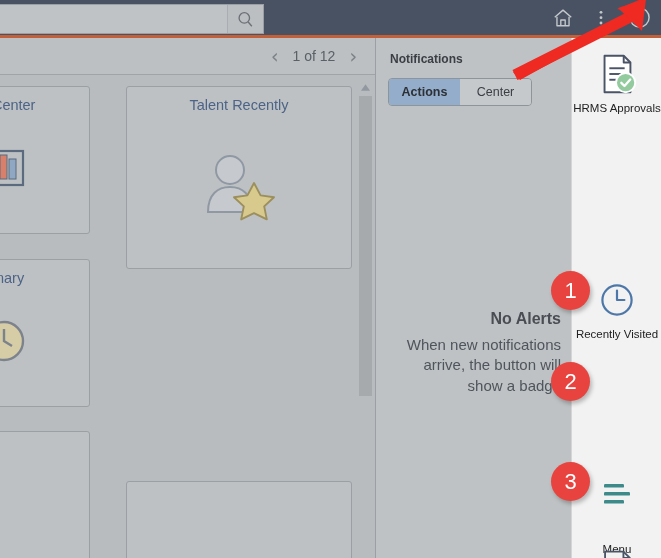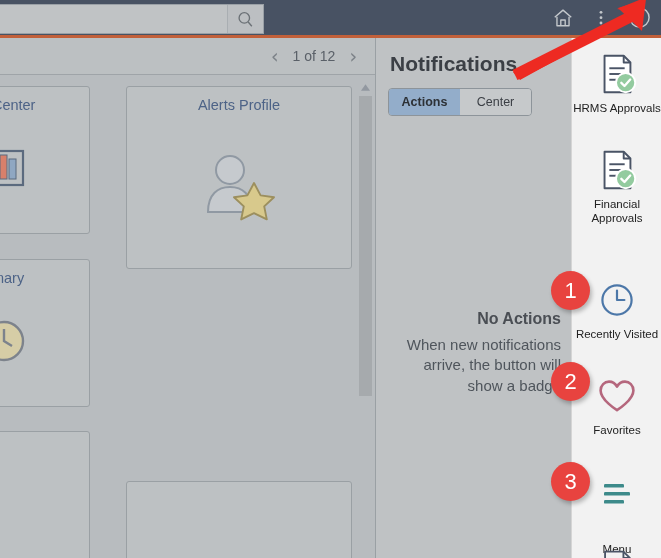--- a/index.html
+++ b/index.html
@@ -118,21 +118,21 @@
   
   .notif {
     position: absolute; left: 375px; top: 38px;
     width: 196px; height: 520px;
     background: #bfc2c4;
     border-left: 1px solid #9aa0a4;
     z-index: 10;
   }
   .notif-title {
     padding: 14px 16px 12px 14px;
-    font-size: 21px; font-weight: bold; color: #3b3f45;
+    font-size: 12px; font-weight: bold; color: #3b3f45;
   }
   .notif-tabs {
     margin: 0 12px 0 12px;
     display: flex;
     border: 1px solid #8d949a;
     border-radius: 4px;
     overflow: hidden;
     width: 144px;
   }
   .ntab {
@@ -259,21 +259,21 @@
           <svg width="54" height="54" viewBox="0 0 54 54">
             <rect x="8" y="10" width="38" height="34" fill="none" stroke="#5b6a7e" stroke-width="2.2"></rect>
             <rect x="14" y="16" width="7" height="22" fill="#9fb4cc" stroke="#5b6a7e" stroke-width="1"></rect>
             <rect x="23" y="14" width="7" height="24" fill="#d8806b" stroke="#5b6a7e" stroke-width="1"></rect>
             <rect x="32" y="18" width="7" height="20" fill="#8fa7c2" stroke="#5b6a7e" stroke-width="1"></rect>
           </svg>
         </div>
       </div>
 
       <div class="tile" style="left:126px; top:10px; width:226px; height:183px;">
-        <div class="tile-title">Alerts Profile</div>
+        <div class="tile-title">Talent Recently</div>
         <div class="tile-body">
           <svg width="82" height="72" viewBox="0 0 82 72">
             <circle cx="32" cy="20" r="14" fill="#c6cace" stroke="#9099a3" stroke-width="2"></circle>
             <path d="M10 62 C10 44 20 37 32 37 C44 37 54 44 54 62 Z" fill="#c6cace" stroke="#9099a3" stroke-width="2"></path>
             <path d="M56 33 L62.6 45.4 L76 47.2 L66.2 56.4 L68.8 69.4 L56 63.2 L43.2 69.4 L45.8 56.4 L36 47.2 L49.4 45.4 Z" fill="#d8c98c" stroke="#9c8f5e" stroke-width="1.9" stroke-linejoin="round"></path>
           </svg>
         </div>
       </div>
 
       <div class="tile" style="left:-82px; top:183px; width:172px; height:148px;">
@@ -302,21 +302,21 @@
 
   <div class="notif">
     <div class="notif-title">Notifications</div>
 
     <div class="notif-tabs">
       <div class="ntab active">Actions</div>
       <div class="ntab">Center</div>
     </div>
 
     <div class="notif-empty">
-      <h3>No Actions</h3>
+      <h3>No Alerts</h3>
       <p>When new notifications arrive, the button will show a badge</p>
     </div>
   </div>
 
   <div class="navbar-panel">
 
     <div class="nb-item" style="top:10px;">
       <div class="nb-icon">
         <svg width="46" height="46" viewBox="0 0 48 48">
           <path d="M11 5 H31 L38 12 V43 H11 Z" fill="#ffffff" stroke="#4a5466" stroke-width="2" stroke-linejoin="round"></path>
@@ -324,53 +324,31 @@
           <line x1="16" y1="18" x2="32" y2="18" stroke="#4a5466" stroke-width="2"></line>
           <line x1="16" y1="24" x2="32" y2="24" stroke="#4a5466" stroke-width="2"></line>
           <line x1="16" y1="30" x2="26" y2="30" stroke="#4a5466" stroke-width="2"></line>
           <circle cx="33" cy="33" r="10" fill="#93cb9f" stroke="#ffffff" stroke-width="2"></circle>
           <path d="M28.5 33.2 L31.8 36.5 L37.8 29.8" fill="none" stroke="#ffffff" stroke-width="2.4" stroke-linecap="round" stroke-linejoin="round"></path>
         </svg>
       </div>
       <div class="nb-label">HRMS Approvals</div>
     </div>
 
-    <div class="nb-item" style="top:106px;">
-      <div class="nb-icon">
-        <svg width="46" height="46" viewBox="0 0 48 48">
-          <path d="M11 5 H31 L38 12 V43 H11 Z" fill="#ffffff" stroke="#4a5466" stroke-width="2" stroke-linejoin="round"></path>
-          <path d="M31 5 V12 H38" fill="none" stroke="#4a5466" stroke-width="2" stroke-linejoin="round"></path>
-          <line x1="16" y1="18" x2="32" y2="18" stroke="#4a5466" stroke-width="2"></line>
-          <line x1="16" y1="24" x2="32" y2="24" stroke="#4a5466" stroke-width="2"></line>
-          <line x1="16" y1="30" x2="26" y2="30" stroke="#4a5466" stroke-width="2"></line>
-          <circle cx="33" cy="33" r="10" fill="#93cb9f" stroke="#ffffff" stroke-width="2"></circle>
-          <path d="M28.5 33.2 L31.8 36.5 L37.8 29.8" fill="none" stroke="#ffffff" stroke-width="2.4" stroke-linecap="round" stroke-linejoin="round"></path>
-        </svg>
-      </div>
-      <div class="nb-label">Financial Approvals</div>
-    </div>
 
     <div class="nb-item" style="top:236px;">
       <div class="nb-icon">
         <svg width="36" height="36" viewBox="0 0 36 36" fill="none" stroke="#4c77a8" stroke-width="2.2">
           <circle cx="18" cy="18" r="14.6"></circle>
           <path d="M18 8.6 V18 H25.4" stroke-linecap="round" stroke-linejoin="round"></path>
         </svg>
       </div>
       <div class="nb-label">Recently Visited</div>
     </div>
 
-    <div class="nb-item" style="top:332px;">
-      <div class="nb-icon">
-        <svg width="38" height="34" viewBox="0 0 38 34" fill="none" stroke="#b5677d" stroke-width="2.6" stroke-linejoin="round">
-          <path d="M19 31.2 C19 31.2 2.6 21 2.6 11.4 C2.6 6.2 6.6 2.6 11 2.6 C14.4 2.6 17.4 4.6 19 7.6 C20.6 4.6 23.6 2.6 27 2.6 C31.4 2.6 35.4 6.2 35.4 11.4 C35.4 21 19 31.2 19 31.2 Z"></path>
-        </svg>
-      </div>
-      <div class="nb-label">Favorites</div>
-    </div>
 
     <div class="nb-item" style="top:430px;gap:21px;">
       <div class="nb-icon">
         <svg width="36" height="30" viewBox="0 0 36 30">
           <rect x="5" y="5" width="20" height="3.6" rx="1.2" fill="#3d8a8a"></rect>
           <rect x="5" y="13" width="26" height="3.6" rx="1.2" fill="#3d8a8a"></rect>
           <rect x="5" y="21" width="20" height="3.6" rx="1.2" fill="#3d8a8a"></rect>
         </svg>
       </div>
       <div class="nb-label">Menu</div>

